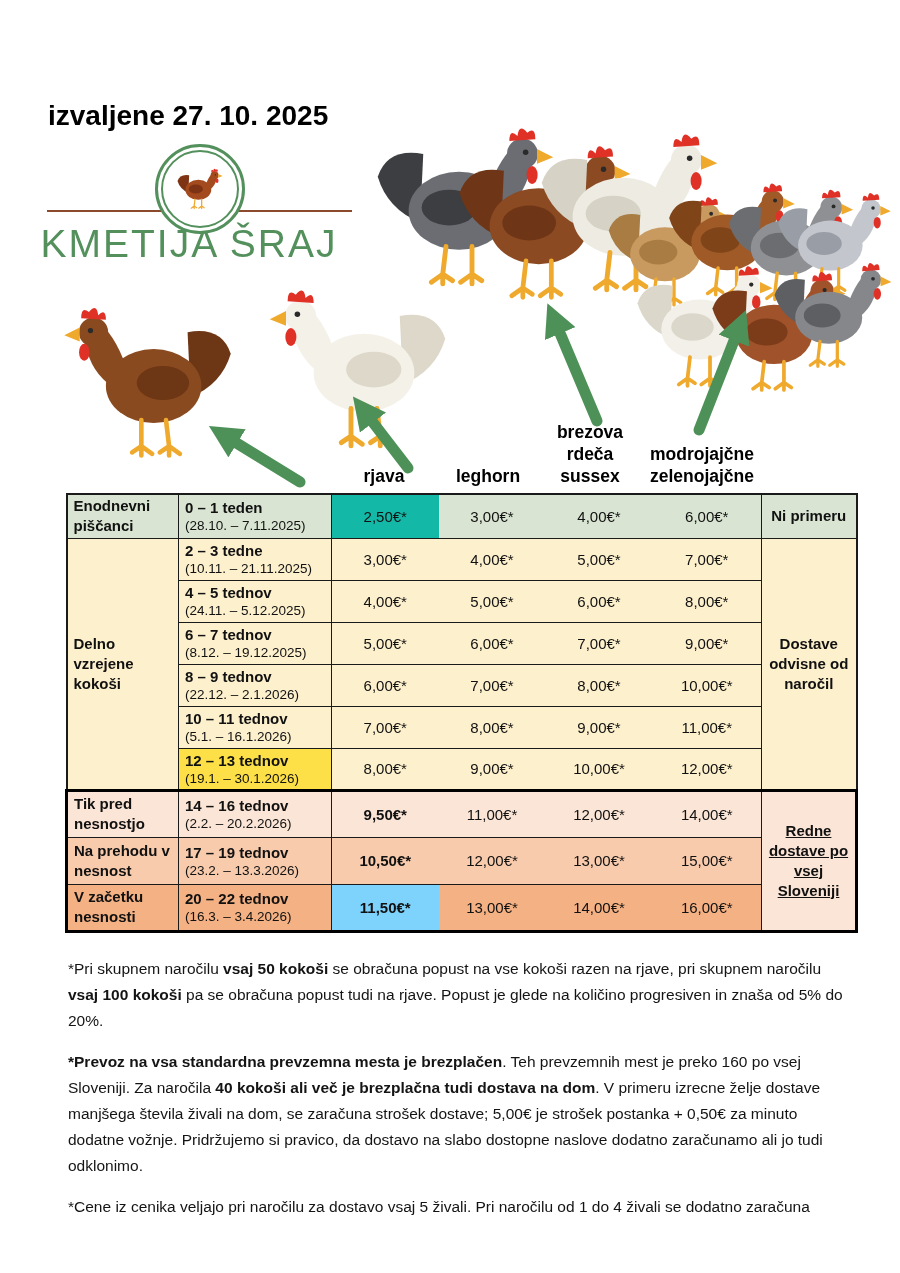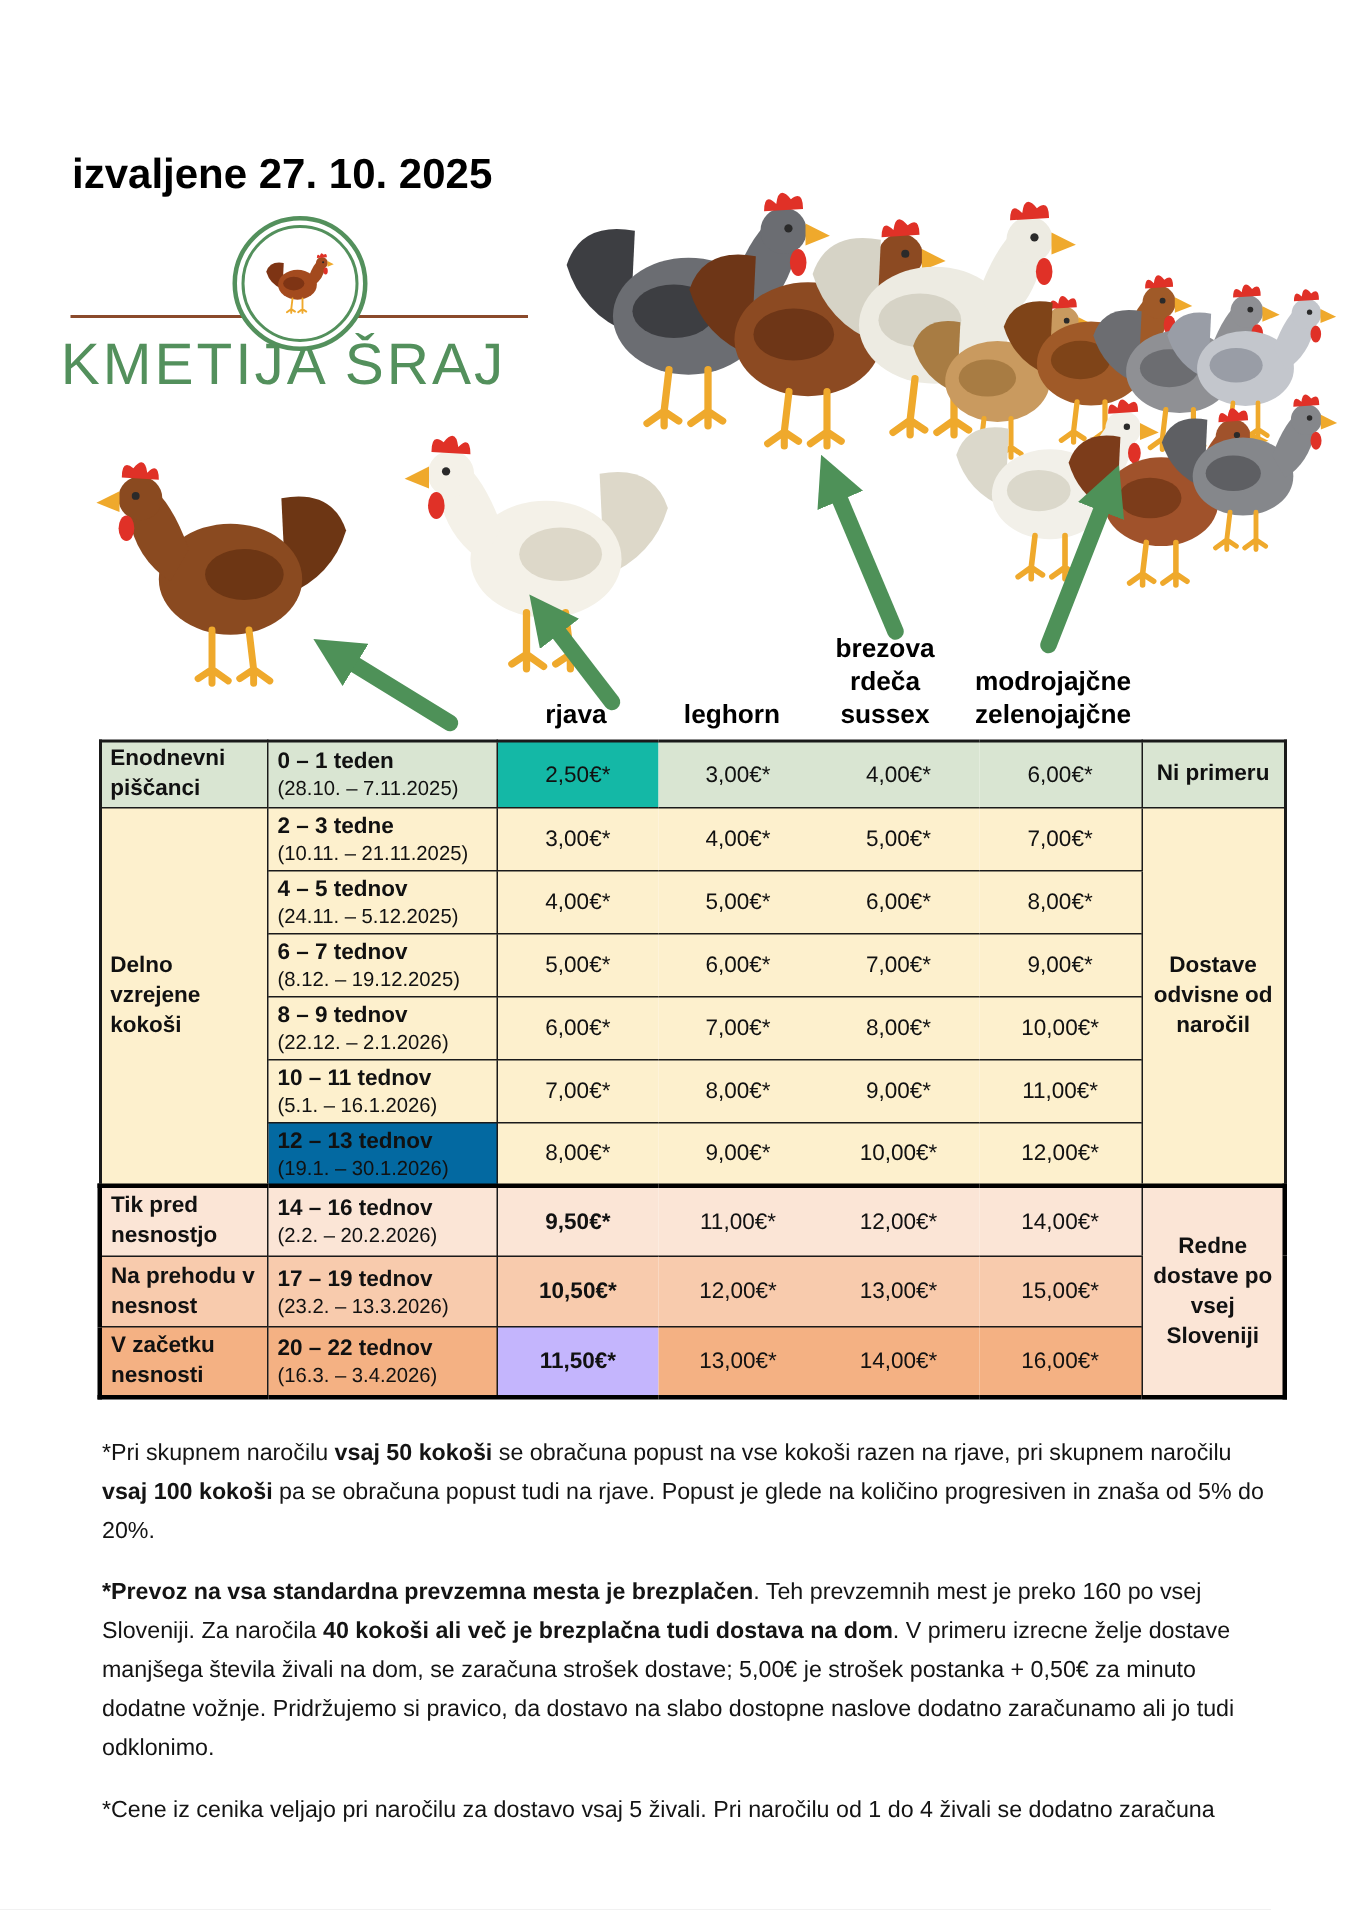--- a/index.html
+++ b/index.html
@@ -55,21 +55,21 @@
   }
   #price-table .stage{font-weight:bold; line-height:20px;}
   #price-table .age-main{font-weight:bold; font-size:15px; line-height:19px;}
   #price-table .age-dates{font-size:13.5px; line-height:17px;}
   #price-table .price{border-left:none; border-right:none; text-align:center;}
   #price-table .price.bold{font-weight:bold;}
   #price-table .delivery{font-weight:bold; text-align:center; font-size:15px; line-height:20px;}
   #price-table .bt{border-top:3px solid #000;}
   #price-table .bb{border-bottom:3px solid #000;}
   #price-table .bl{border-left:3px solid #000;}
-  #price-table .br{border-right:3px solid #000;}
+  #price-table .br{border-right:3px solid #000;text-decoration:underline;}
   
   #footnotes{position:absolute; left:68px; top:956px; width:778px;}
   #footnotes p{margin:0 0 15px 0; font-size:15.5px; line-height:26px; color:#141414;}
   #footnotes .b{font-weight:bold;}
 </style>
 </head>
 <body>
 
 <div class="page">
 
@@ -440,21 +440,21 @@
           <td class="age" style="background: rgb(253, 240, 205);">
             <div class="age-main">10 – 11 tednov</div>
             <div class="age-dates">(5.1. – 16.1.2026)</div>
           </td>
           <td class="price" style="background: rgb(253, 240, 205);">7,00€*</td>
           <td class="price" style="background: rgb(253, 240, 205);">8,00€*</td>
           <td class="price" style="background: rgb(253, 240, 205);">9,00€*</td>
           <td class="price" style="background: rgb(253, 240, 205);">11,00€*</td>
         </tr>
         <tr style="height: 42px;">
-          <td class="age" style="background: #0369a1;">
+          <td class="age" style="background: #fde047;">
             <div class="age-main">12 – 13 tednov</div>
             <div class="age-dates">(19.1. – 30.1.2026)</div>
           </td>
           <td class="price" style="background: rgb(253, 240, 205);">8,00€*</td>
           <td class="price" style="background: rgb(253, 240, 205);">9,00€*</td>
           <td class="price" style="background: rgb(253, 240, 205);">10,00€*</td>
           <td class="price" style="background: rgb(253, 240, 205);">12,00€*</td>
         </tr>
         <tr style="height: 47px;">
           <td class="stage bl bt" style="background: rgb(251, 229, 214);">Tik pred nesnostjo</td>
@@ -478,21 +478,21 @@
           <td class="price" style="background: rgb(248, 203, 173);">12,00€*</td>
           <td class="price" style="background: rgb(248, 203, 173);">13,00€*</td>
           <td class="price" style="background: rgb(248, 203, 173);">15,00€*</td>
         </tr>
         <tr style="height: 47px;">
           <td class="stage bl bb" style="background: rgb(244, 177, 131);">V začetku nesnosti</td>
           <td class="age bb" style="background: rgb(244, 177, 131);">
             <div class="age-main">20 – 22 tednov</div>
             <div class="age-dates">(16.3. – 3.4.2026)</div>
           </td>
-          <td class="price bold bb" style="background: #c4b5fd;">11,50€*</td>
+          <td class="price bold bb" style="background: #7dd3fc;">11,50€*</td>
           <td class="price bb" style="background: rgb(244, 177, 131);">13,00€*</td>
           <td class="price bb" style="background: rgb(244, 177, 131);">14,00€*</td>
           <td class="price bb" style="background: rgb(244, 177, 131);">16,00€*</td>
         </tr>
       </tbody>
   </table>
 
   <div id="footnotes">
       <p><span>*Pri skupnem naročilu </span><span class="b">vsaj 50 kokoši</span><span> se obračuna popust na vse kokoši razen na rjave, pri skupnem naročilu </span><span class="b">vsaj 100 kokoši</span><span> pa se obračuna popust tudi na rjave. Popust je glede na količino progresiven in znaša od 5% do 20%.</span></p>
       <p><span class="b">*Prevoz na vsa standardna prevzemna mesta je brezplačen</span><span>. Teh prevzemnih mest je preko 160 po vsej Sloveniji. Za naročila </span><span class="b">40 kokoši ali več je brezplačna tudi dostava na dom</span><span>. V primeru izrecne želje dostave manjšega števila živali na dom, se zaračuna strošek dostave; 5,00€ je strošek postanka + 0,50€ za minuto dodatne vožnje. Pridržujemo si pravico, da dostavo na slabo dostopne naslove dodatno zaračunamo ali jo tudi odklonimo.</span></p>

